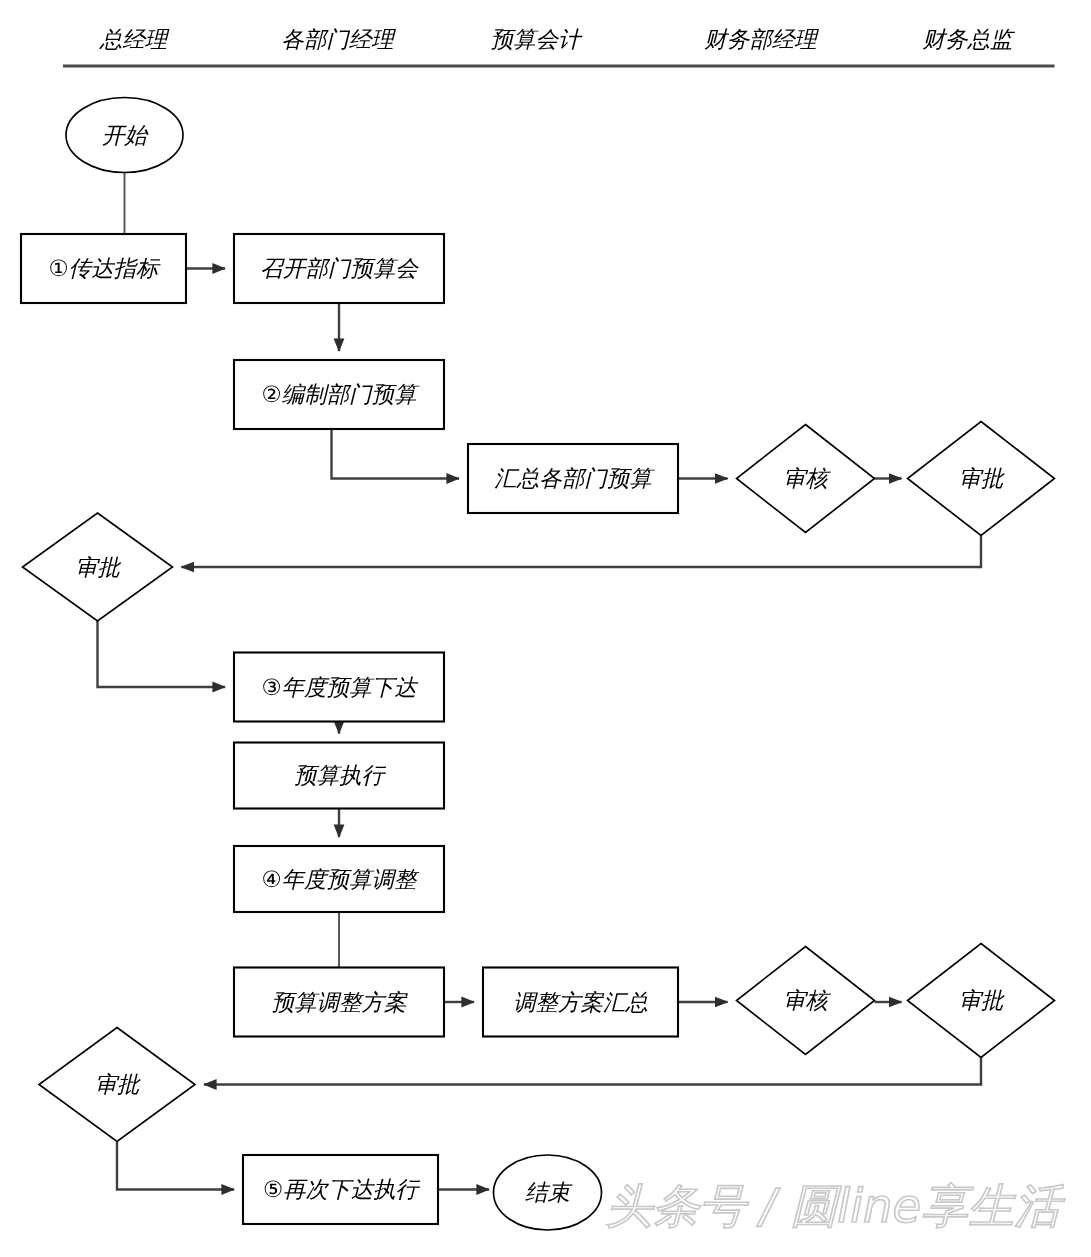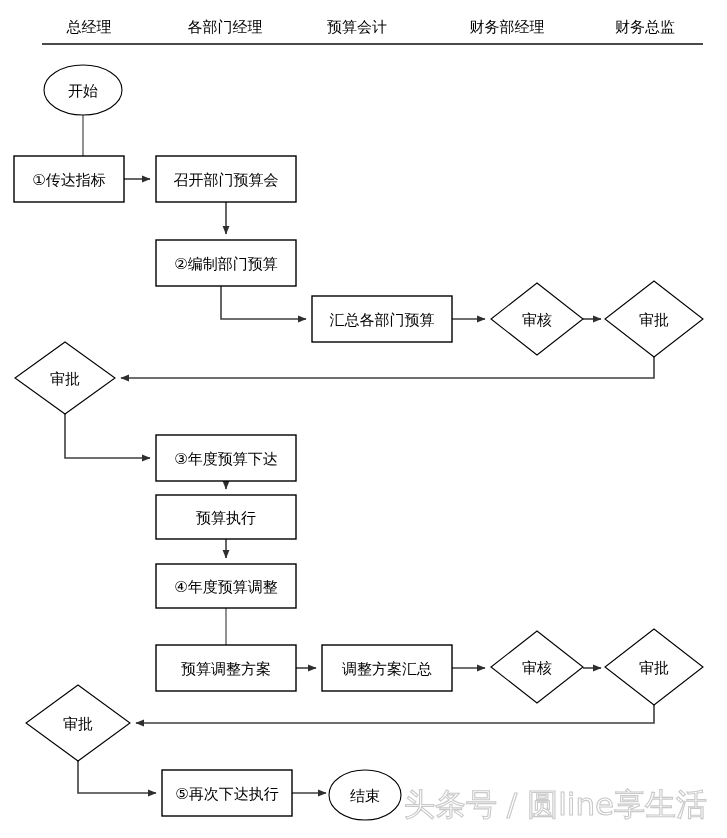--- a/index.html
+++ b/index.html
@@ -11,20 +11,21 @@
     width: 727px;
     height: 838px;
     font-family: "DejaVu Sans", "Liberation Sans", sans-serif;
     overflow: hidden;
     position: relative;
   }
   #flow-root {
     position: relative;
     width: 727px;
     height: 838px;
+    font-style: italic;
   }
   svg#flow-svg {
     position: absolute;
     top: 0;
     left: 0;
     width: 727px;
     height: 838px;
     display: block;
   }
   .lane-header {

